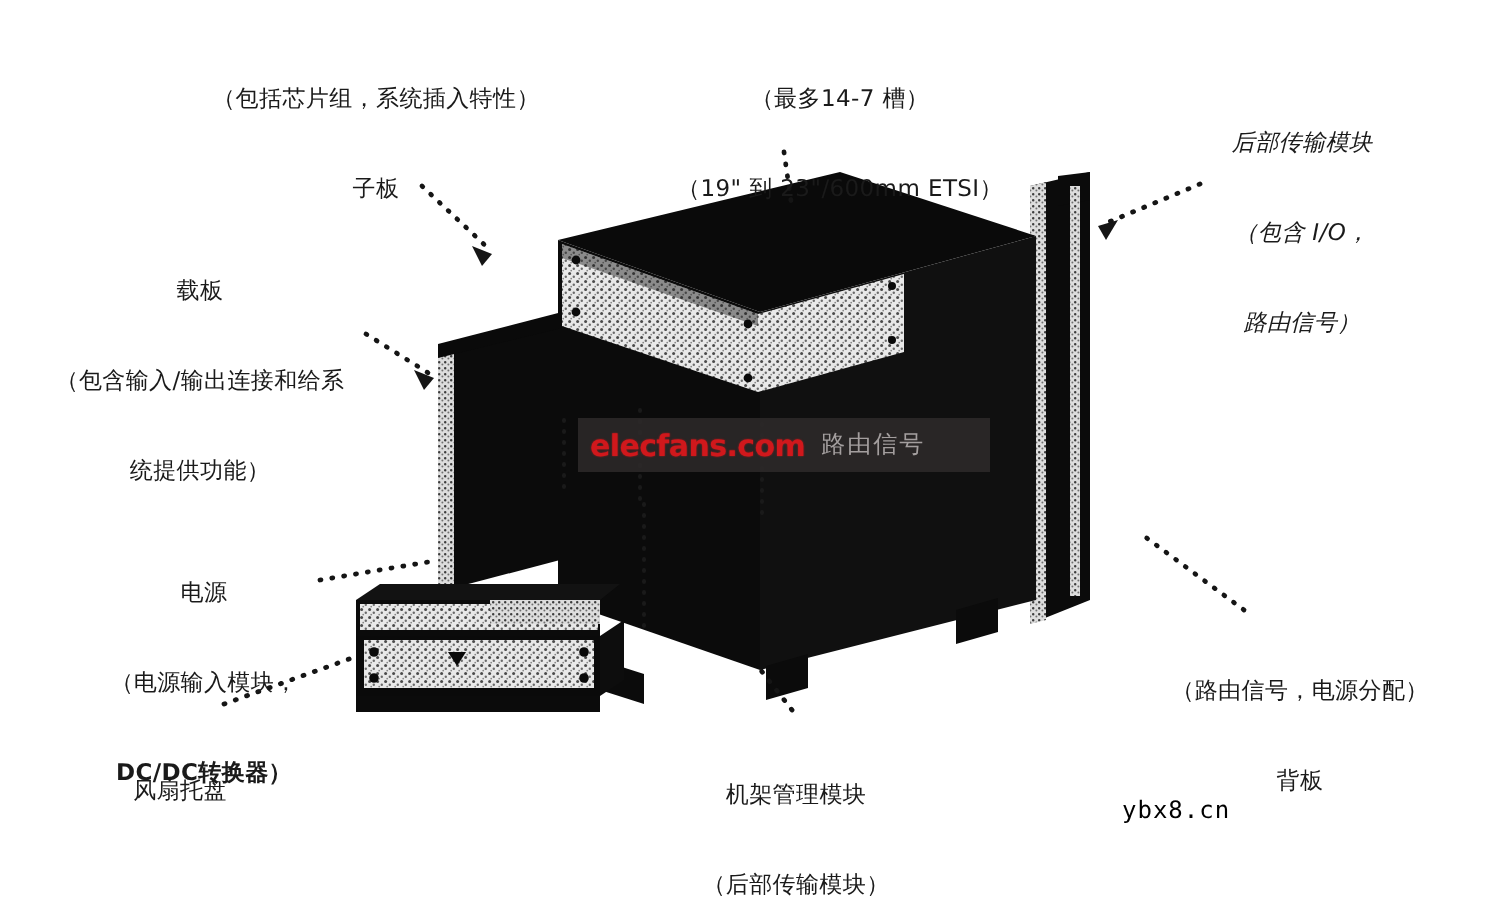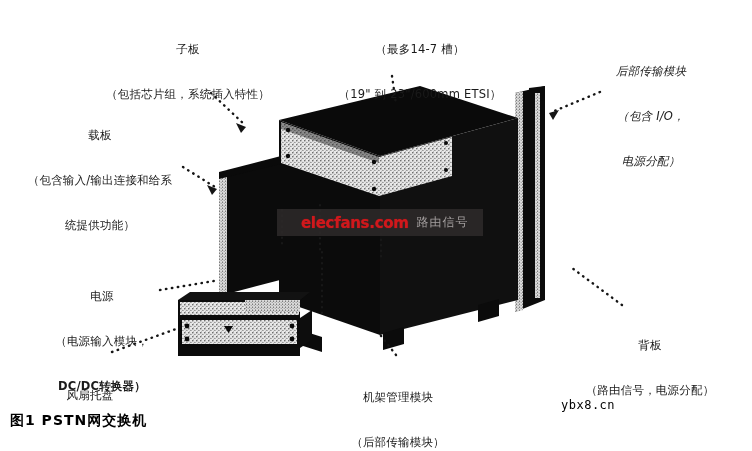--- a/index.html
+++ b/index.html
@@ -59,28 +59,28 @@
   #artwork {
     position: absolute;
     left: 0; top: 0;
     width: 752px;
     height: 451px;
   }
 
   
   #watermark {
     position: absolute;
-    left: 277px;
+    left: 289px;
     top: 209px;
     width: 206px;
     height: 27px;
     background: rgba(45,42,42,0.86);
     display: flex;
     align-items: center;
-    padding-left: 24px;
+    padding-left: 6px;
     box-sizing: border-box;
     overflow: hidden;
   }
   #watermark .wm-site {
     color: #d0181c;
     font-size: 15px;
     font-weight: bold;
     letter-spacing: -0.3px;
     text-shadow: 0 0 1px rgba(208,24,28,0.8);
     filter: blur(0.2px);
@@ -206,36 +206,36 @@
       <path d="M322,252 L322,318"></path>
     </g>
   </svg>
 
   <div id="watermark">
     <span class="wm-site">elecfans.com</span>
     <span class="wm-cn">路由信号</span>
   </div>
 
   <div class="callout" style="left:88px; top:12px; width:200px;">
+    <span class="ln">（包括芯片组，系统插入特性）</span>
     <span class="ln">子板</span>
-    <span class="ln">（包括芯片组，系统插入特性）</span>
   </div>
 
   <div class="callout" style="left:320px; top:12px; width:200px;">
     <span class="ln">（最多14-7 槽）</span>
     <span class="ln">（19" 到 23"/600mm ETSI）</span>
   </div>
 
   <div class="callout" style="left:566px; top:34px; width:170px;font-style:italic;">
     <span class="ln">后部传输模块</span>
     <span class="ln">（包含 I/O，</span>
-    <span class="ln">电源分配）</span>
-  </div>
-
-  <div class="callout" style="left:0px; top:98px; width:200px;">
+    <span class="ln">路由信号）</span>
+  </div>
+
+  <div class="callout" style="left:0px; top:108px; width:200px;">
     <span class="ln">载板</span>
     <span class="ln">（包含输入/输出连接和给系</span>
     <span class="ln">统提供功能）</span>
   </div>
 
   <div class="callout" style="left:22px; top:259px; width:160px;">
     <span class="ln">电源</span>
     <span class="ln">（电源输入模块，</span>
     <span class="ln strong">DC/DC转换器）</span>
   </div>
@@ -243,21 +243,20 @@
   <div class="callout" style="left:30px; top:358px; width:120px;">
     <span class="ln">风扇托盘</span>
   </div>
 
   <div class="callout" style="left:308px; top:360px; width:180px;">
     <span class="ln">机架管理模块</span>
     <span class="ln">（后部传输模块）</span>
   </div>
 
   <div class="callout" style="left:560px; top:308px; width:180px;">
+    <span class="ln">（路由信号，电源分配）</span>
     <span class="ln">背板</span>
-    <span class="ln">（路由信号，电源分配）</span>
-  </div>
-
-  <div id="caption">图1  PSTN网交换机</div>
+  </div>
+
 
   <div id="sourcemark">ybx8.cn</div>
 
 </div>
 
 </body></html>

